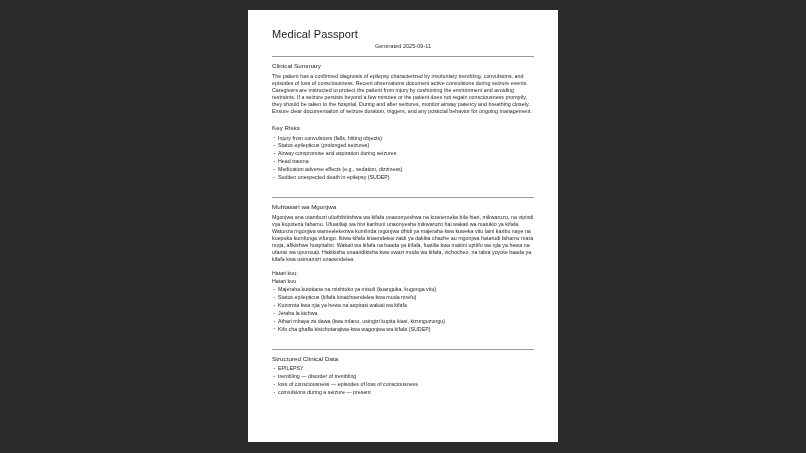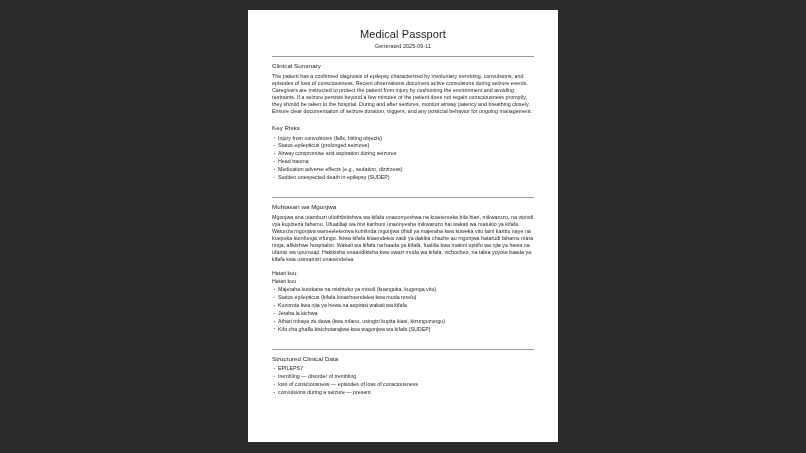--- a/index.html
+++ b/index.html
@@ -30,21 +30,21 @@
     box-shadow: 0 0 0 0 rgba(0,0,0,0);
     overflow: hidden;
     box-sizing: border-box;
     padding: 0;
   }
   #page-inner {
     padding: 14px 24px 10px 24px;
     box-sizing: border-box;
   }
   .doc-title {
-    text-align: center;
+    text-align: left;
     font-size: 11px;
     font-weight: normal;
     color: #1b1b1b;
     margin: 4px 0 3px 0;
     letter-spacing: 0.1px;
   }
   .doc-subtitle {
     text-align: center;
     font-size: 5.4px;
     color: #2a2a2a;

